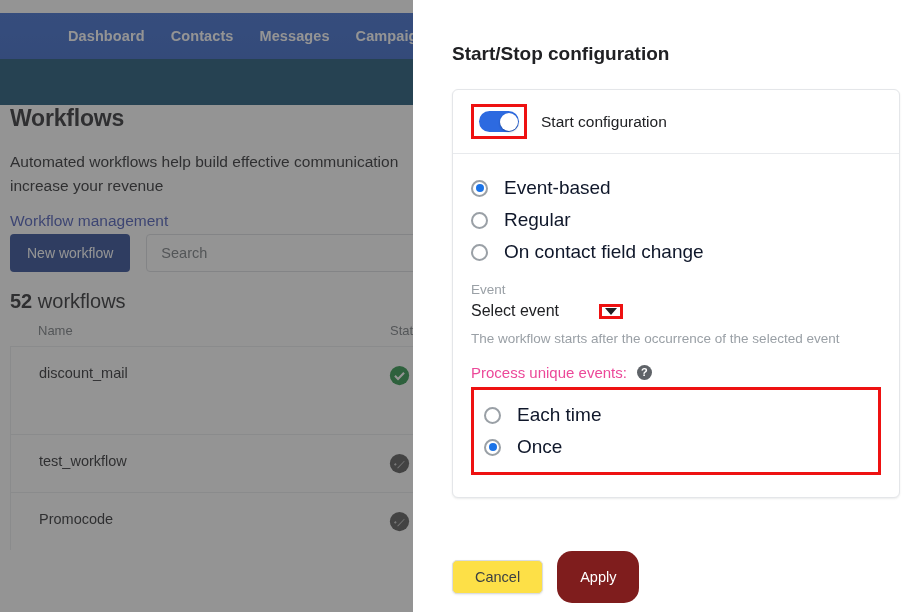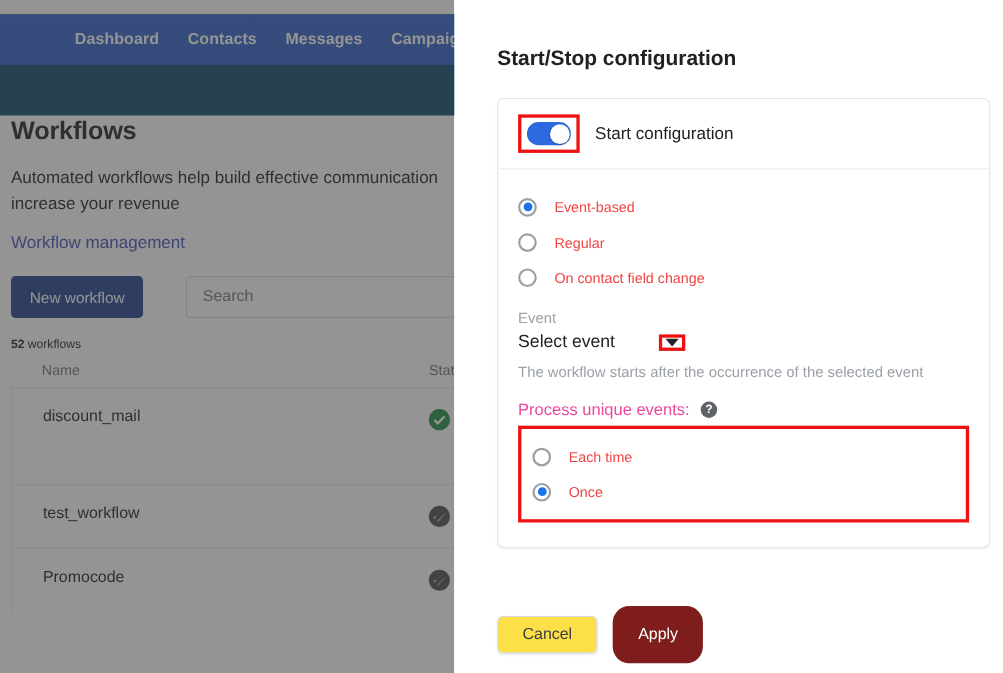--- a/index.html
+++ b/index.html
@@ -61,22 +61,21 @@
     white-space: nowrap;
   }
   .page-link {
     font-size: 15.5px;
     color: #3f51b5;
     margin-top: 14px;
   }
   .controls-row {
     display: flex;
     align-items: center;
-    margin-top: 21px;
-    gap: 23px;
+    margin-top: 4px;
   }
   .btn-newwf {
     background: #1f3f8f;
     color: #fff;
     font-size: 14px;
     border: none;
     border-radius: 4px;
     padding: 11px 17px;
     cursor: pointer;
     white-space: nowrap;
@@ -93,21 +92,21 @@
     box-sizing: border-box;
     background: #fff;
     min-width: 250px;
   }
   .search-box span {
     color: #70757a;
     font-size: 14.5px;
   }
   .wf-count {
     margin-top: 18px;
-    font-size: 11px;
+    font-size: 20px;
     color: #202124;
   }
   .wf-count b { font-weight: bold; }
   .tbl-head {
     display: flex;
     padding: 10px 0 8px 28px;
     font-size: 13px;
     color: #70757a;
   }
   .tbl-head .c-name { flex: 1; }
@@ -232,22 +231,22 @@
   .radio.on::after {
     content: "";
     position: absolute;
     left: 2.5px; top: 2.5px;
     width: 8px; height: 8px;
     border-radius: 50%;
     background: #1a73e8;
   }
   .radio-label {
     margin-left: 16px;
-    font-size: 13px;
-    color: #ef4444;
+    font-size: 19px;
+    color: #0f172a;
     white-space: nowrap;
     text-align: right;
   }
   .field-label {
     font-size: 13.5px;
     color: #9aa0a6;
     margin-top: 14px;
   }
   .select-row {
     display: flex;

